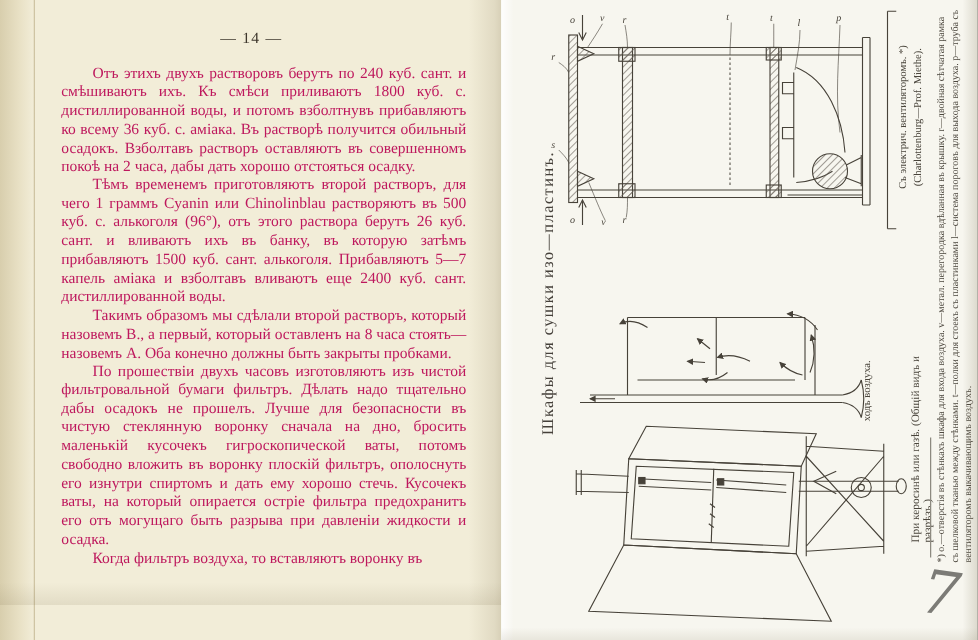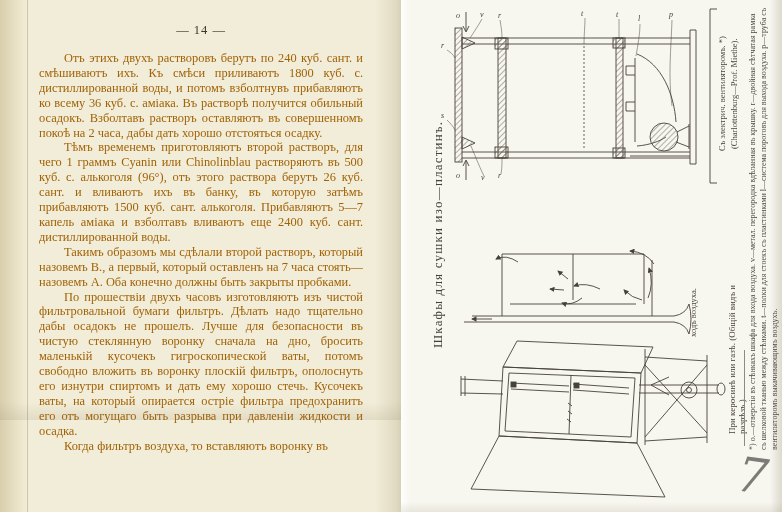--- a/index.html
+++ b/index.html
@@ -1,31 +1,31 @@
 <!DOCTYPE html>
 <html lang="ru"><head>
 <meta charset="utf-8">
 <style>
   html,body{margin:0;padding:0;background:#777;}
   .book{position:relative;width:782px;height:512px;overflow:hidden;
         font-family:"Liberation Serif",serif;background:#f2edd8;}
 
   
-  .left-page{position:absolute;left:0;top:0;width:401px;height:420px;
+  .left-page{position:absolute;left:0;top:0;width:401px;height:484px;
              background:#f2edd8;}
   .left-page .shade-right{position:absolute;right:0;top:0;width:26px;height:512px;
              background:linear-gradient(90deg,rgba(120,104,66,0) 0%,rgba(120,104,66,.14) 80%,rgba(120,104,66,.22) 100%);}
   .left-page .shade-bottom{position:absolute;left:0;bottom:0;width:401px;height:18px;
              background:linear-gradient(180deg,rgba(110,95,60,0),rgba(110,95,60,.12));}
   .deckle{position:absolute;left:0;top:0;width:27px;height:512px;
           background:linear-gradient(90deg,#d8cead 0%,#e8e0c4 55%,#f2edd8 100%);
           border-right:1px solid rgba(90,75,40,.08);}
   .pageno{position:absolute;left:39px;top:23px;width:324px;text-align:center;
           font-size:12.5px;letter-spacing:1px;color:#3d362c;}
-  .bodytext{position:absolute;left:39px;top:51px;width:324px;color:#a16207;
+  .bodytext{position:absolute;left:49px;top:51px;width:324px;color:#be185d;
             font-size:12.4px;line-height:14.9px;text-align:justify;}
   .bodytext p{margin:0;text-indent:25px;}
 
   
   .right-page{position:absolute;left:401px;top:0;width:381px;height:512px;
               background:#f7f6ef;}
   .right-page .edge-left{position:absolute;left:0;top:0;width:10px;height:512px;
               background:linear-gradient(90deg,rgba(255,255,255,.9),rgba(255,255,255,0));}
   .right-page .edge-right{position:absolute;right:0;top:0;width:12px;height:512px;
               background:linear-gradient(90deg,rgba(125,115,85,0),rgba(125,115,85,.22));}
@@ -58,21 +58,21 @@
 <body>
 
 <div class="book">
 
   <div class="left-page">
     <div class="deckle"></div>
     <div class="pageno">— 14 —</div>
     <div class="bodytext">
       <p>Отъ этихъ двухъ растворовъ берутъ по 240 куб. сант. и смѣшиваютъ ихъ. Къ смѣси приливаютъ 1800 куб. с. дистиллированной воды, и потомъ взболтнувъ прибавляютъ ко всему 36 куб. с. аміака. Въ растворѣ получится обильный осадокъ. Взболтавъ растворъ оставляютъ въ совершенномъ покоѣ на 2 часа, дабы дать хорошо отстояться осадку.</p>
       <p>Тѣмъ временемъ приготовляютъ второй растворъ, для чего 1 граммъ Cyanin или Chinolinblau растворяютъ въ 500 куб. с. алькоголя (96°), отъ этого раствора берутъ 26 куб. сант. и вливаютъ ихъ въ банку, въ которую затѣмъ прибавляютъ 1500 куб. сант. алькоголя. Прибавляютъ 5—7 капель аміака и взболтавъ вливаютъ еще 2400 куб. сант. дистиллированной воды.</p>
-      <p>Такимъ образомъ мы сдѣлали второй растворъ, который назовемъ B., а первый, который оставленъ на 7 часа стоять—назовемъ A. Оба конечно должны быть закрыты пробками.</p>
+      <p>Такимъ образомъ мы сдѣлали второй растворъ, который назовемъ B., а первый, который оставленъ на 8 часа стоять—назовемъ A. Оба конечно должны быть закрыты пробками.</p>
       <p>По прошествіи двухъ часовъ изготовляютъ изъ чистой фильтровальной бумаги фильтръ. Дѣлать надо тщательно дабы осадокъ не прошелъ. Лучше для безопасности въ чистую стеклянную воронку сначала на дно, бросить маленькій кусочекъ гигроскопической ваты, потомъ свободно вложить въ воронку плоскій фильтръ, ополоснуть его изнутри спиртомъ и дать ему хорошо стечь. Кусочекъ ваты, на который опирается остріе фильтра предохранитъ его отъ могущаго быть разрыва при давленіи жидкости и осадка.</p>
       <p>Когда фильтръ воздуха, то вставляютъ воронку въ</p>
     </div>
     <div class="shade-right"></div>
     <div class="shade-bottom"></div>
   </div>
 
   <div class="right-page">
     <div class="edge-left"></div>
 

